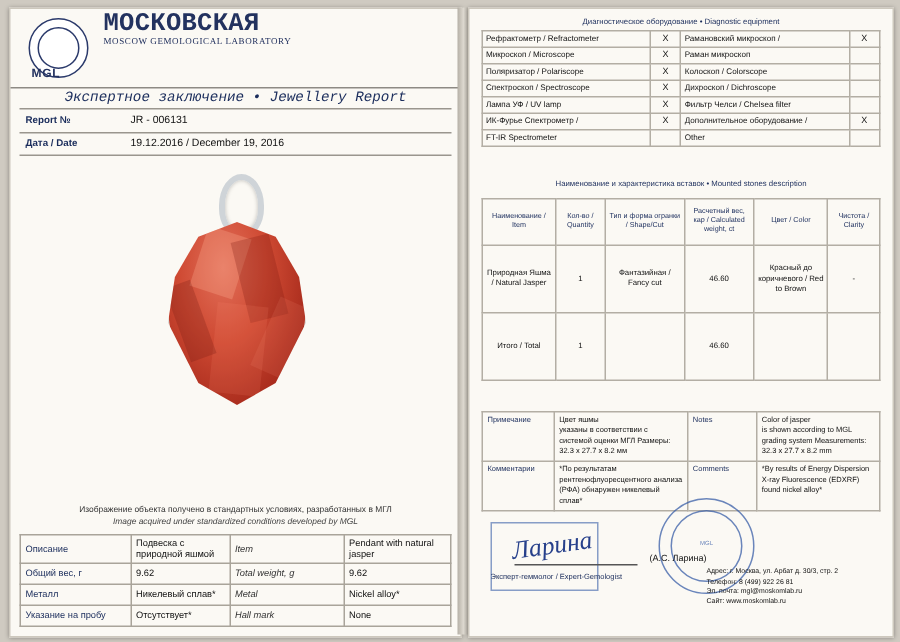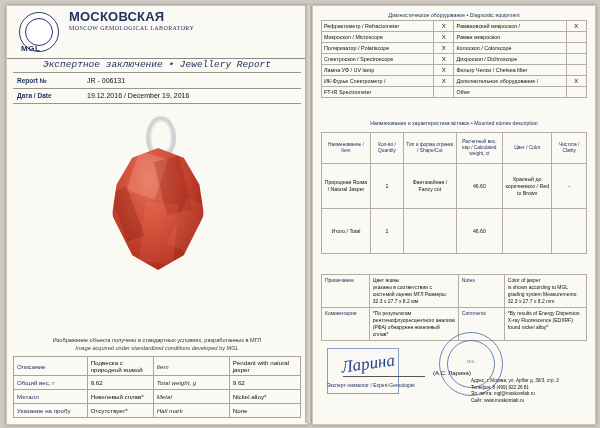--- a/index.html
+++ b/index.html
@@ -86,24 +86,24 @@
     color: #23325f;
     letter-spacing: 0.5px;
   }
   .hdr-text {
     position: absolute;
     left: 62px;
     top: 5px;
     width: 230px;
   }
   .hdr-ru {
-    font-family: Liberation Sans, sans-serif;
+    font-family: Liberation Mono, monospace;
     font-weight: bold;
     color: #23325f;
-    font-size: 13px;
+    font-size: 17px;
     line-height: 11.5px;
     letter-spacing: 0.2px;
   }
   .hdr-en {
     font-family: "Liberation Serif", serif;
     font-size: 6px;
     color: #23325f;
     letter-spacing: 0.4px;
     margin-top: 2.5px;
   }

